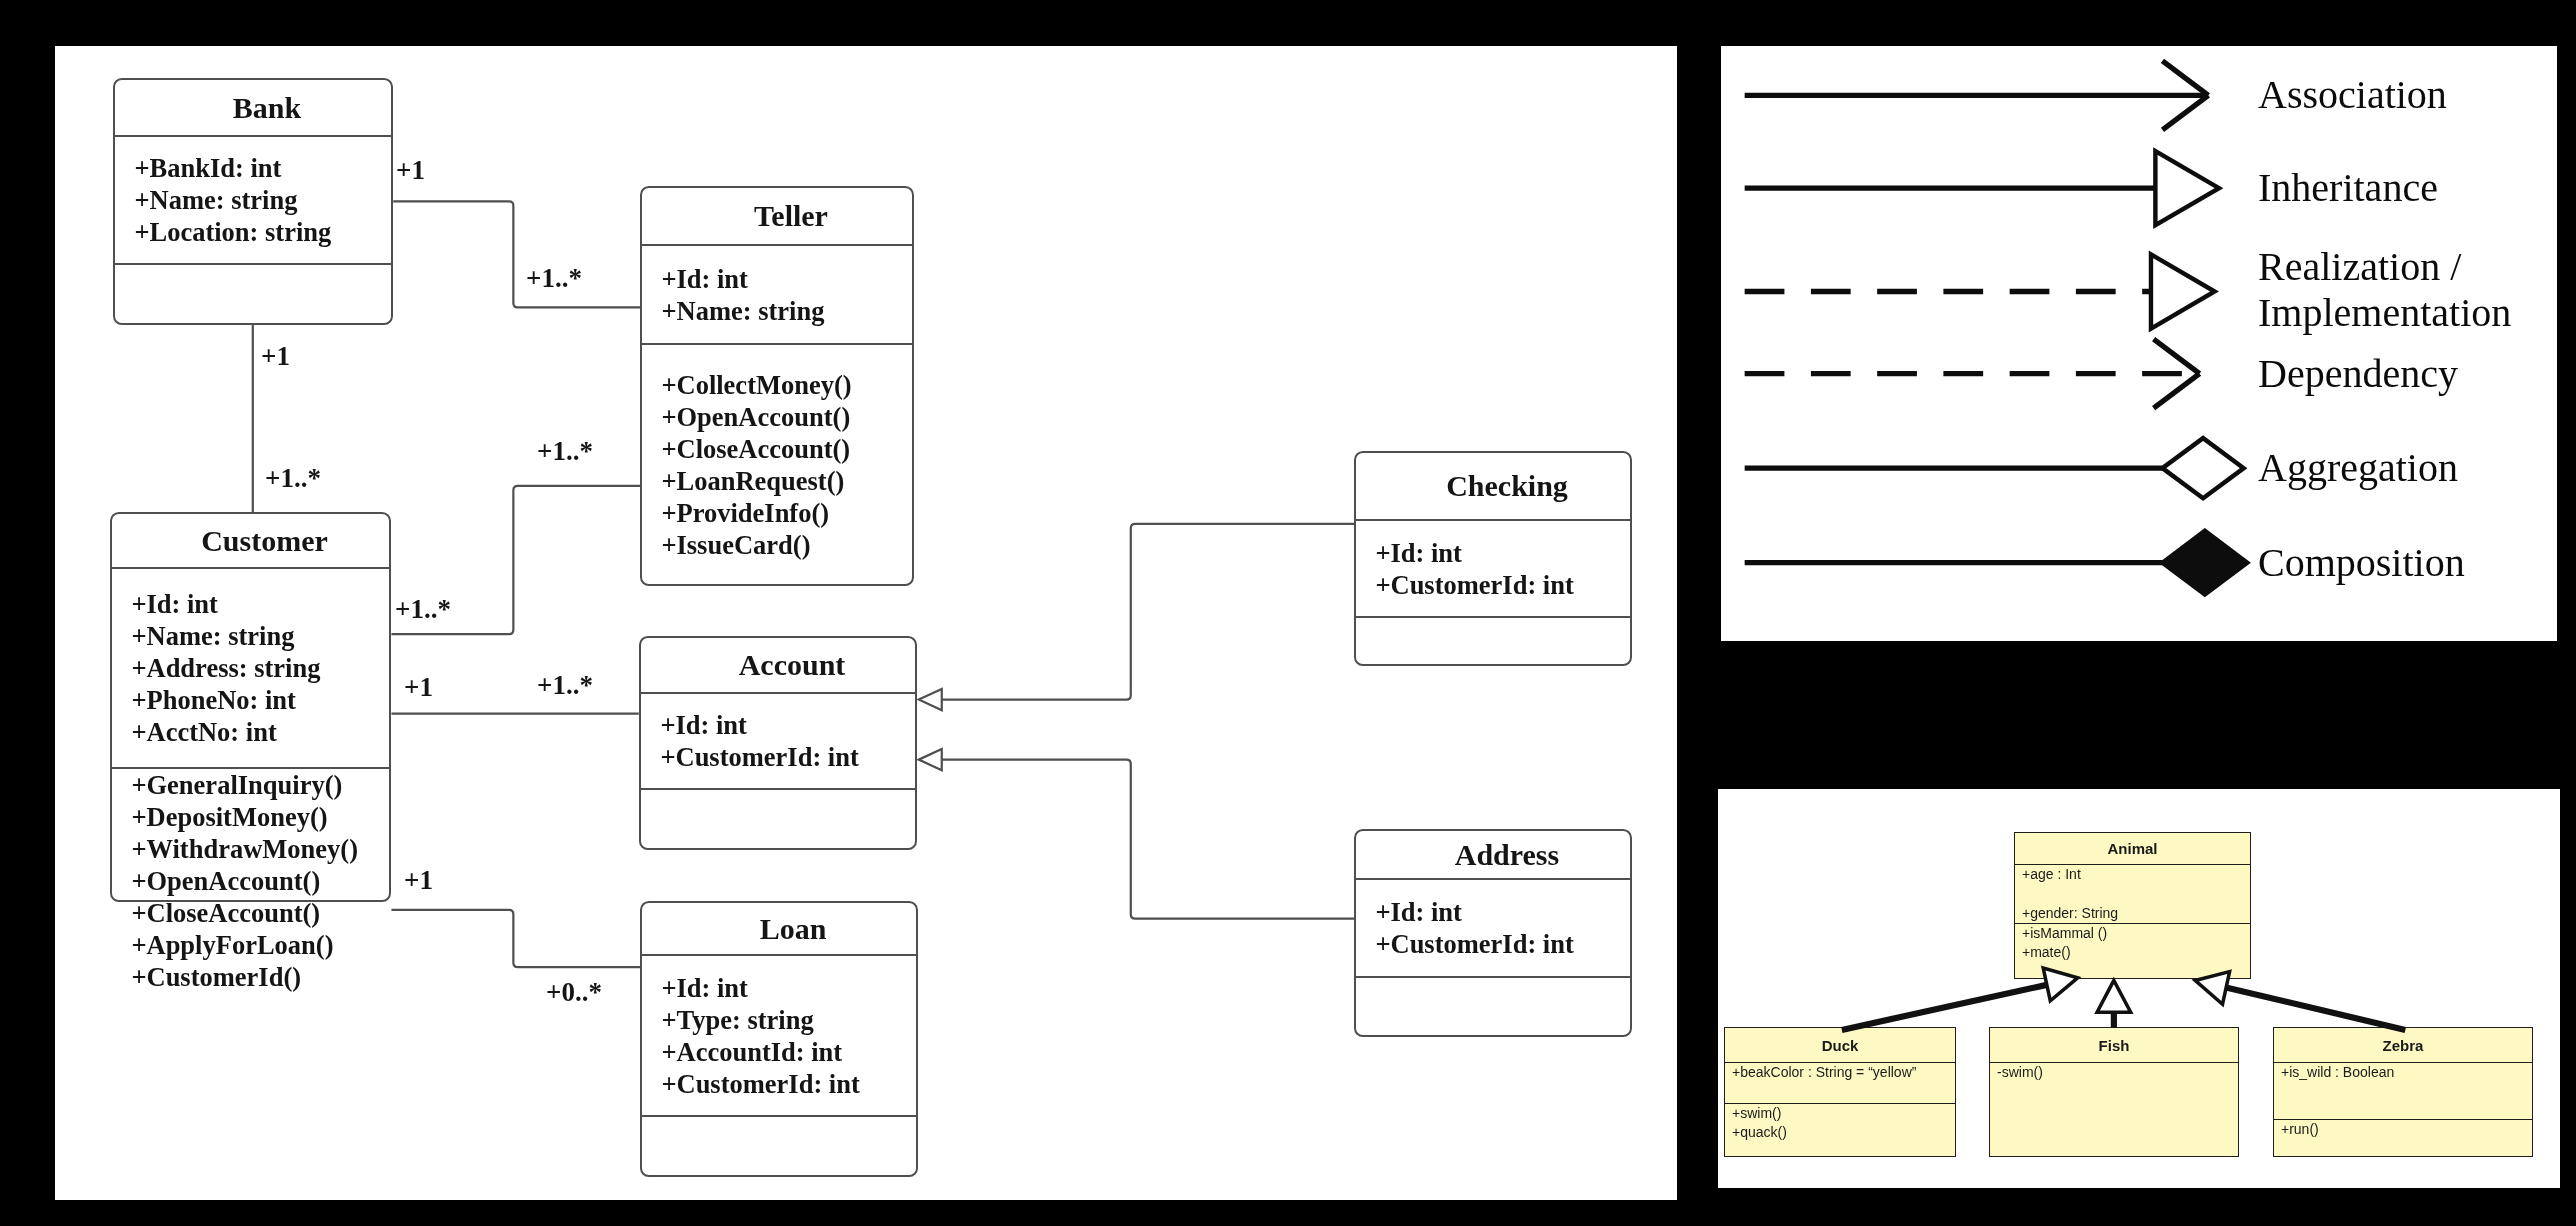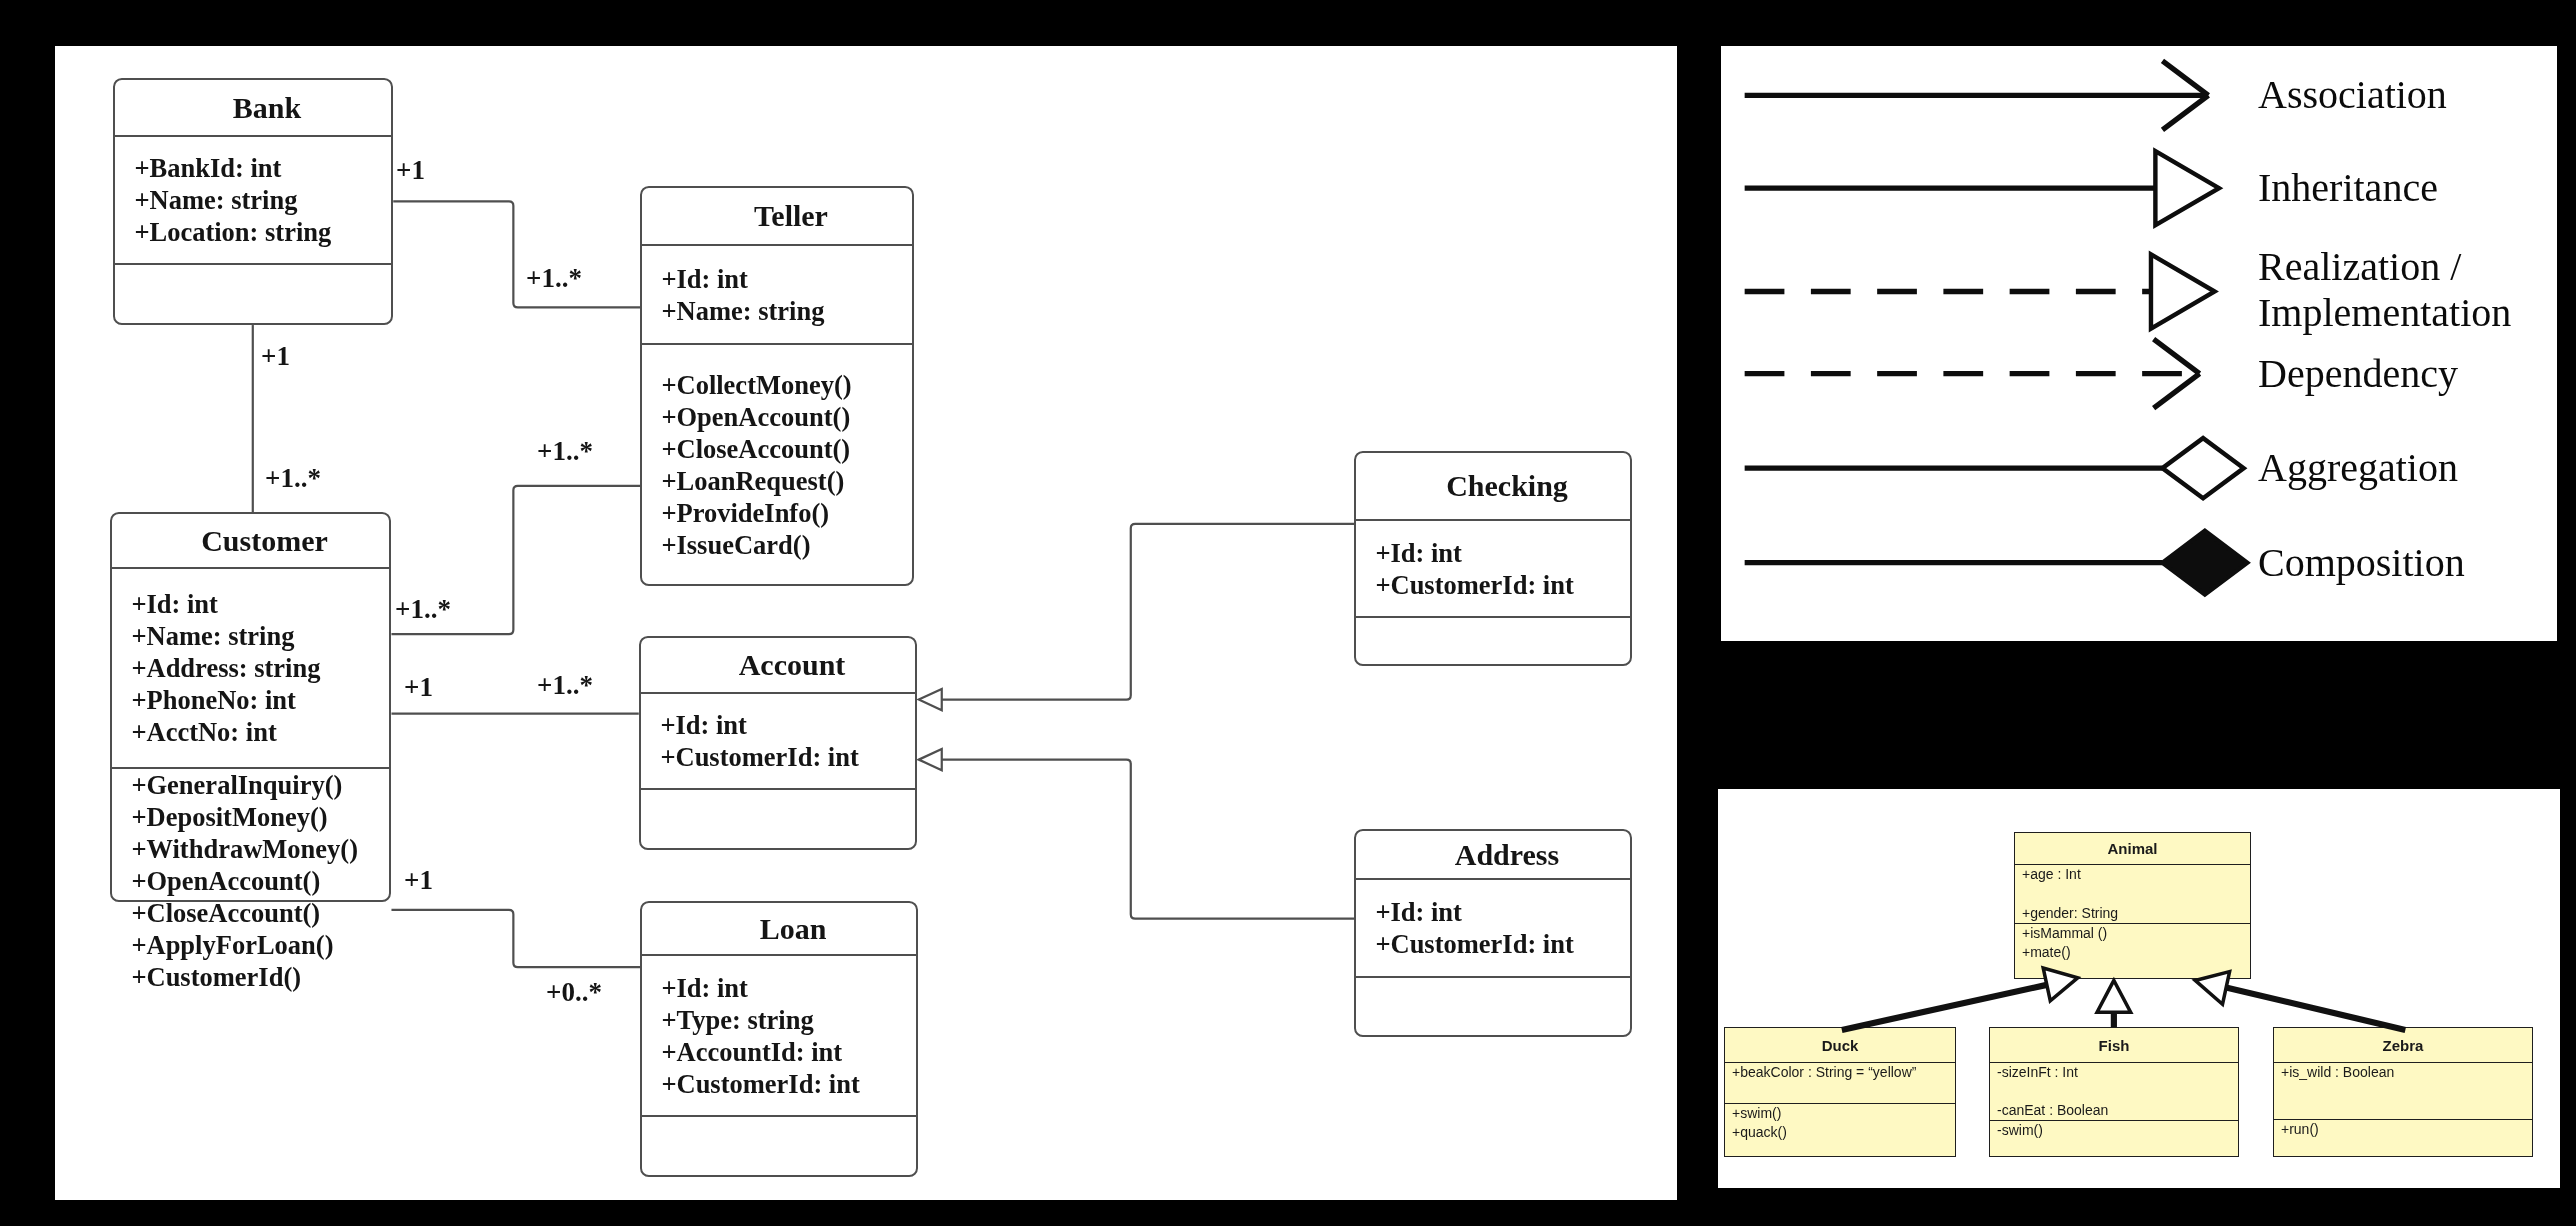--- a/index.html
+++ b/index.html
@@ -197,24 +197,20 @@
     <div>+beakColor : String = “yellow”</div>
   </div>
   <div class="asec ugrow">
     <div>+swim()</div>
     <div>+quack()</div>
   </div>
 </div>
 
 <div class="abox" style="left:1989px;top:1027px;width:250px;height:130px">
   <div class="atitle" style="height:34px">Fish</div>
-  <div class="asec" style="height:58px">
-    <div>-sizeInFt : Int</div>
-    <div>-canEat : Boolean</div>
-  </div>
   <div class="asec ugrow">
     <div>-swim()</div>
   </div>
 </div>
 
 <div class="abox" style="left:2273px;top:1027px;width:260px;height:130px">
   <div class="atitle" style="height:34px">Zebra</div>
   <div class="asec" style="height:57px">
     <div>+is_wild : Boolean</div>
   </div>

